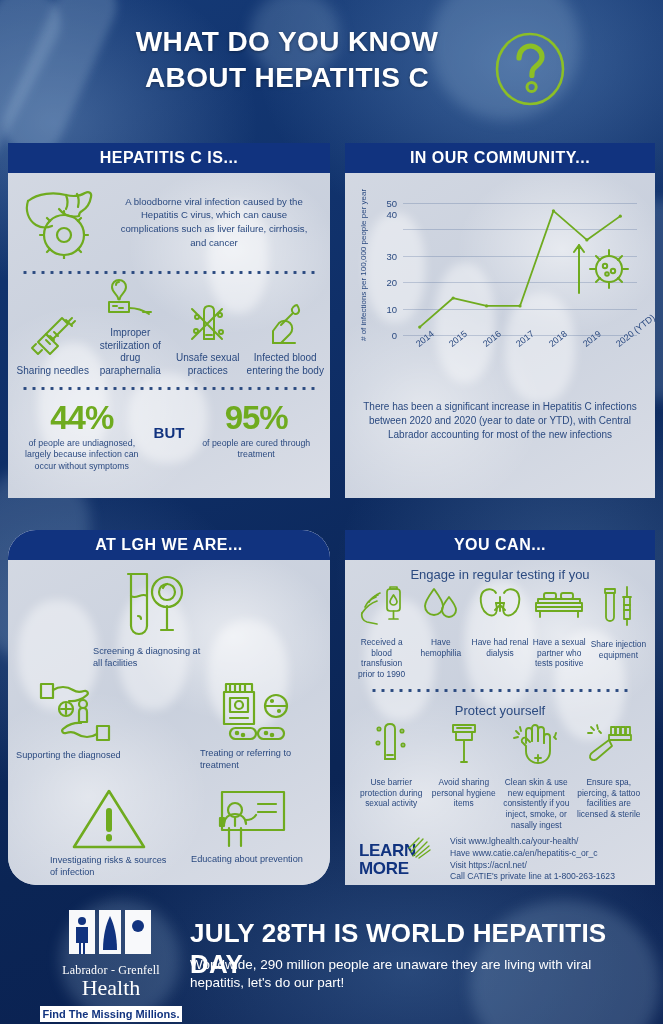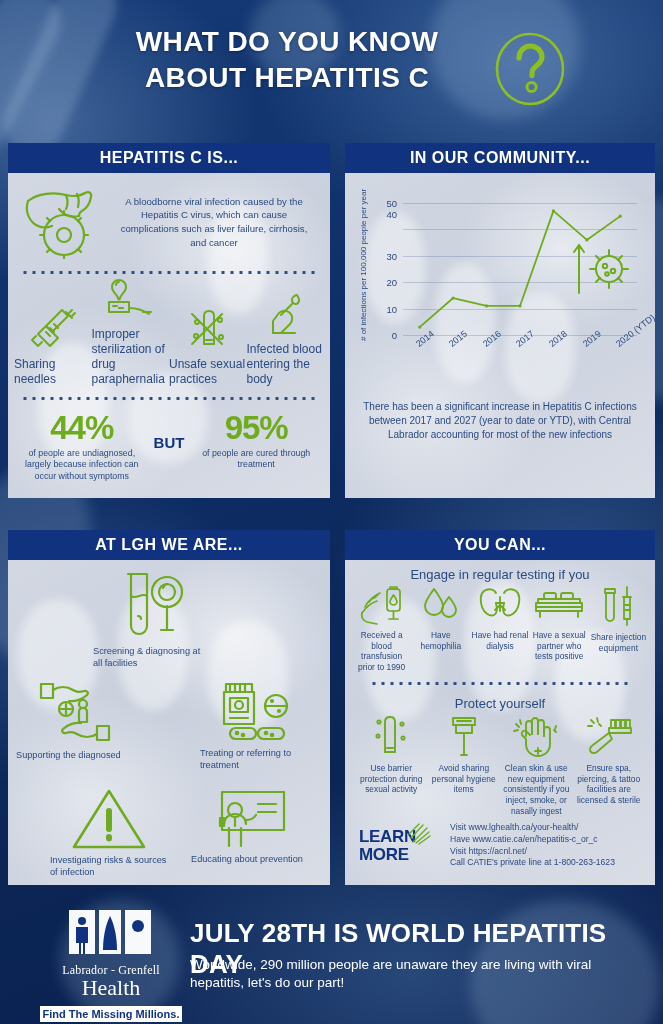--- a/index.html
+++ b/index.html
@@ -45,34 +45,34 @@
   .panel .pblob{position:absolute;border-radius:46%;filter:blur(5px);background:rgba(255,255,255,.42);}
   .panel .content{position:relative;z-index:2;}
   .phead{
     position:relative;z-index:3;height:30px;background:#11337f;
     color:#fff;font-weight:bold;font-size:16px;letter-spacing:.5px;
     display:flex;align-items:center;justify-content:center;
   }
 
   #panel-hep{left:8px;top:143px;width:322px;height:355px;}
   #panel-com{left:345px;top:143px;width:310px;height:355px;}
-  #panel-lgh{left:8px;top:530px;width:322px;height:355px;}
+  #panel-lgh{left:8px;top:530px;width:322px;height:355px;border-radius:28px;}
   #panel-you{left:345px;top:530px;width:310px;height:355px;}
 
   .body-txt{color:#2b4a80;}
   .dots{height:7px;background-image:radial-gradient(circle,#2b4a80 1.4px,transparent 1.6px);
         background-size:9px 7px;background-repeat:repeat-x;background-position:center;}
 
   
   .hep-top{display:flex;align-items:center;padding:12px 14px 0 12px;}
   .hep-desc{flex:1;font-size:9.6px;line-height:1.42;text-align:center;padding-left:6px;}
   .sub-lbl{text-align:center;font-size:13px;color:#2b4a80;margin:9px 0 3px;}
   .icon-row{display:flex;justify-content:space-around;align-items:flex-end;padding:0 6px;}
   .icon-cell{width:25%;display:flex;flex-direction:column;align-items:center;}
-  .icon-cap{font-size:12px;line-height:1.26;text-align:left;color:#2b4a80;margin-top:3px;}
+  .icon-cap{font-size:10px;line-height:1.26;text-align:center;color:#2b4a80;margin-top:3px;}
   .stats{display:flex;align-items:flex-start;justify-content:center;padding:10px 8px 0;}
   .stat{width:43%;text-align:center;}
   .stat .big{font-size:33px;font-weight:bold;color:#6fab1f;line-height:.95;letter-spacing:-1px;}
   .stat .cap{font-size:8.8px;line-height:1.3;color:#2b4a80;margin-top:4px;}
   .but{font-size:15px;font-weight:bold;color:#11337f;padding-top:22px;width:14%;text-align:center;}
 
   
   .chart-wrap{position:relative;height:215px;margin:6px 4px 0 4px;}
   .ylab{position:absolute;left:10px;top:18px;width:16px;height:150px;
         font-size:8px;color:#2b4a80;transform:rotate(-90deg);transform-origin:left top;
@@ -86,21 +86,21 @@
   .chart-note{font-size:10px;line-height:1.4;text-align:center;color:#2b4a80;padding:6px 16px 0;}
 
   
   .lgh-grid{position:relative;height:322px;}
   .lgh-item{position:absolute;display:flex;flex-direction:column;align-items:center;}
   .lgh-cap{font-size:9.2px;line-height:1.26;color:#2b4a80;margin-top:4px;width:118px;}
 
   
   .you-icons{display:flex;justify-content:space-between;padding:0 7px;align-items:flex-start;}
   .you-cell{width:20%;display:flex;flex-direction:column;align-items:center;}
-  .you-cap{font-size:8.4px;line-height:1.26;text-align:center;color:#2b4a80;margin-top:5px;}
+  .you-cap{font-size:8.4px;line-height:1.26;text-align:center;color:#2b4a80;margin-top:12px;}
   .you-cell4{width:25%;}
   .learn{display:flex;align-items:center;padding:6px 10px 0 14px;}
   .learn-word{font-size:17px;font-weight:bold;color:#11337f;line-height:1.02;letter-spacing:-.3px;}
   .links{font-size:8.6px;line-height:1.36;color:#2b4a80;padding-left:6px;}
 
   
   .footer{position:absolute;left:0;top:890px;width:663px;height:134px;}
   .logo{position:absolute;left:36px;top:14px;width:150px;text-align:center;color:#fff;}
   .logo .lg1{font-family:"Liberation Serif",serif;font-size:12px;letter-spacing:.2px;margin-top:3px;}
   .logo .lg2{font-family:"Liberation Serif",serif;font-size:22px;line-height:1;margin-top:-1px;}
@@ -279,21 +279,21 @@
           <path d="M8 54V6M8 6L3 13M8 6l5 7"></path>
           <circle cx="38" cy="30" r="13"></circle>
           <path d="M38 17V11M38 49v-6M25 30h-6M57 30h-6M29 21l-4-4M51 43l-4-4M29 39l-4 4M51 17l-4 4"></path>
           <circle cx="34" cy="27" r="2.2"></circle>
             <circle cx="42" cy="32" r="2.2"></circle>
             <circle cx="36" cy="35" r="1.8"></circle>
         </g>
       </svg>
     </div>
 
-    <div class="chart-note">There has been a significant increase in Hepatitis C infections between 2017 and 2027 (year to date or YTD), with Central Labrador accounting for most of the new infections</div>
+    <div class="chart-note">There has been a significant increase in Hepatitis C infections between 2020 and 2020 (year to date or YTD), with Central Labrador accounting for most of the new infections</div>
   </div>
 </div>
 
 <div class="panel" id="panel-lgh">
   <div class="pbg"></div>
   <div class="pblob" style="left:10px;top:70px;width:80px;height:110px;"></div>
   <div class="pblob" style="left:110px;top:60px;width:70px;height:120px;"></div>
   <div class="pblob" style="left:200px;top:90px;width:80px;height:110px;"></div>
   <div class="phead">AT LGH WE ARE...</div>
   <div class="content lgh-grid">

